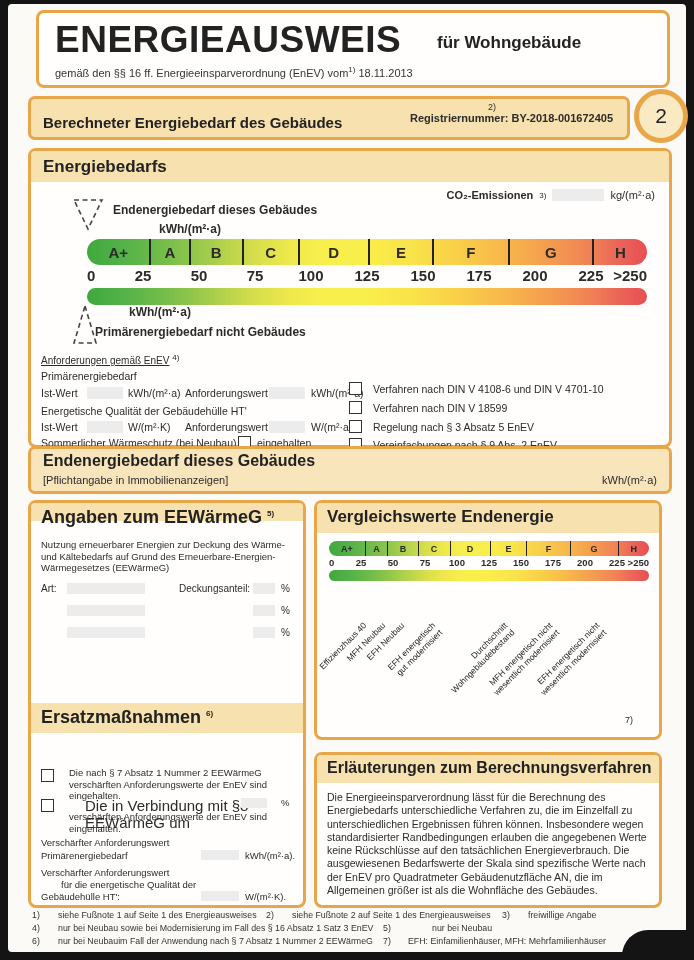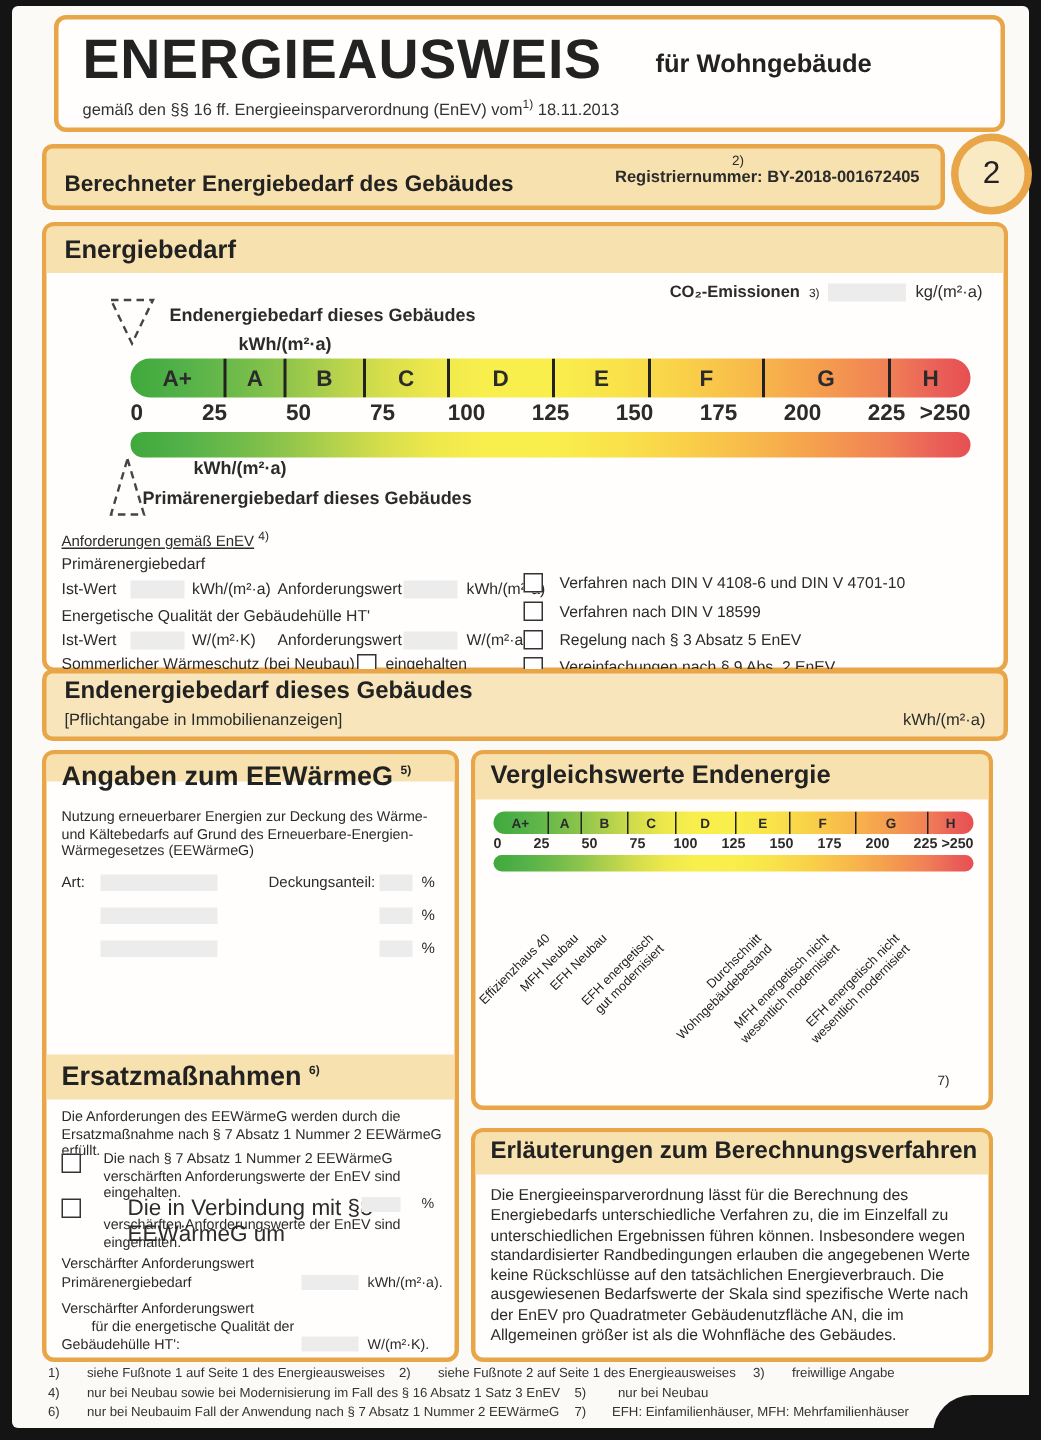--- a/index.html
+++ b/index.html
@@ -74,21 +74,21 @@
         <span>Registriernummer:</span>
         <span>BY-2018-001672405</span>
       </div>
     </div>
   </div>
   <div class="abs" style="left:626px;top:85px;width:44px;height:44px;border:5px solid #e8a648;border-radius:50%;
        background:#faeac4;display:flex;align-items:center;justify-content:center;font-size:21px;color:#222;">2</div>
 
   <div class="box" style="left:20px;top:144px;width:644px;height:300px;">
     <div class="strip" style="height:31px;">
-      <div class="abs b fs17" style="left:12px;top:6px;color:#222;">Energiebedarf</div>
+      <div class="abs b fs17" style="left:12px;top:6px;color:#222;">Energiebedarfs</div>
     </div>
 
     <div class="abs" style="right:14px;top:38px;display:flex;align-items:center;gap:6px;text-align:right;">
       <span class="b fs11">CO₂-Emissionen</span>
         <sup>3)</sup>
       <span class="field" style="width:52px;"></span>
       <span class="fs11">kg/(m²·a)</span>
     </div>
 
     <svg class="abs" style="left:40px;top:44px;" width="34" height="38">
@@ -140,21 +140,21 @@
         <span class="t-mid" style="left:90%;">225</span>
         <span class="t-end" style="left:100%;">&gt;250</span>
       </div>
       <div class="grad main-bar2"></div>
     </div>
 
     <svg class="abs" style="left:40px;top:152px;" width="28" height="44">
       <path d="M14 3 L25 40 L3 40 Z" fill="none" stroke="#444" stroke-width="1.6" stroke-dasharray="5 3.5"></path>
     </svg>
     <div class="abs b fs12" style="left:98px;top:154px;">kWh/(m²·a)</div>
-    <div class="abs b fs12" style="left:64px;top:174px;">Primärenergiebedarf dieses Gebäudes</div>
+    <div class="abs b fs12" style="left:64px;top:174px;">Primärenergiebedarf nicht Gebäudes</div>
 
     <div class="abs fs10" style="left:10px;top:202px;">
       <span class="u">Anforderungen gemäß EnEV</span>
       <sup>4)</sup>
     </div>
 
     <div class="abs fs105" style="left:10px;top:219px;">Primärenergiebedarf</div>
 
     <div class="abs fs105" style="left:0;top:236px;width:316px;">
       <span class="abs" style="left:10px;">Ist-Wert</span>
@@ -232,21 +232,20 @@
       <span class="field abs" style="left:222px;top:0;width:22px;height:11px;"></span>
       <span class="abs" style="left:250px;">%</span>
     </div>
 
     <div class="strip abs" style="left:0;top:200px;width:272px;height:30px;border-radius:0;">
       <div class="abs b" style="left:10px;top:4px;font-size:18px;color:#222;">
         <span>Ersatzmaßnahmen</span>
         <sup>6)</sup>
       </div>
     </div>
-    <div class="abs" style="left:10px;top:236px;width:254px;font-size:9.5px;line-height:11.5px;">Die Anforderungen des EEWärmeG werden durch die Ersatzmaßnahme nach § 7 Absatz 1 Nummer 2 EEWärmeG erfüllt.</div>
 
     <div class="abs" style="left:0;top:264px;width:272px;">
       <span class="cb abs" style="left:10px;top:2px;"></span>
       <span class="abs" style="left:38px;width:228px;font-size:9.5px;line-height:11.5px;">Die nach § 7 Absatz 1 Nummer 2 EEWärmeG verschärften Anforderungswerte der EnEV sind eingehalten.</span>
     </div>
 
     <div class="abs" style="left:0;top:294px;width:272px;">
       <span class="cb abs" style="left:10px;top:2px;"></span>
       <span class="abs" style="left:54px;font-size:15px;">Die in Verbindung mit §8 EEWärmeG um</span>
       <span class="field abs" style="left:210px;top:1px;width:26px;height:10px;"></span>
@@ -349,21 +348,21 @@
     <span class="abs fn" style="left:24px;top:0;">1)</span>
     <span class="abs fn" style="left:50px;top:0;">siehe Fußnote 1 auf Seite 1 des Energieausweises</span>
     <span class="abs fn" style="left:258px;top:0;">2)</span>
     <span class="abs fn" style="left:284px;top:0;">siehe Fußnote 2 auf Seite 1 des Energieausweises</span>
     <span class="abs fn" style="left:494px;top:0;">3)</span>
     <span class="abs fn" style="left:520px;top:0;">freiwillige Angabe</span>
 
     <span class="abs fn" style="left:24px;top:13px;">4)</span>
     <span class="abs fn" style="left:50px;top:13px;">nur bei Neubau sowie bei Modernisierung im Fall des § 16 Absatz 1 Satz 3 EnEV</span>
     <span class="abs fn" style="left:375px;top:13px;">5)</span>
-    <span class="abs fn" style="left:404px;top:13px;">nur bei Neubau</span>
+    <span class="abs fn" style="left:424px;top:13px;">nur bei Neubau</span>
 
     <span class="abs fn" style="left:24px;top:26px;">6)</span>
     <span class="abs fn" style="left:50px;top:26px;">nur bei Neubauim Fall der Anwendung nach § 7 Absatz 1 Nummer 2 EEWärmeG</span>
     <span class="abs fn" style="left:375px;top:26px;">7)</span>
     <span class="abs fn" style="left:400px;top:26px;">EFH: Einfamilienhäuser, MFH: Mehrfamilienhäuser</span>
   </div>
 
 </div>
 
 <div class="abs" style="right:0;bottom:0;width:72px;height:30px;background:#141414;border-top-left-radius:26px;z-index:5;"></div>

